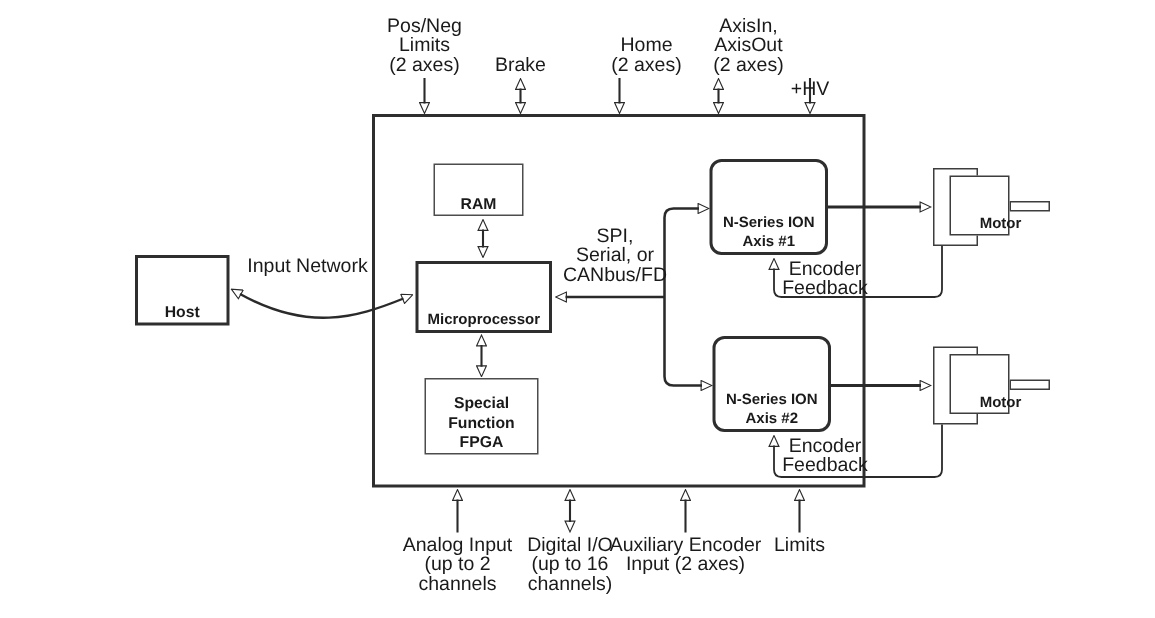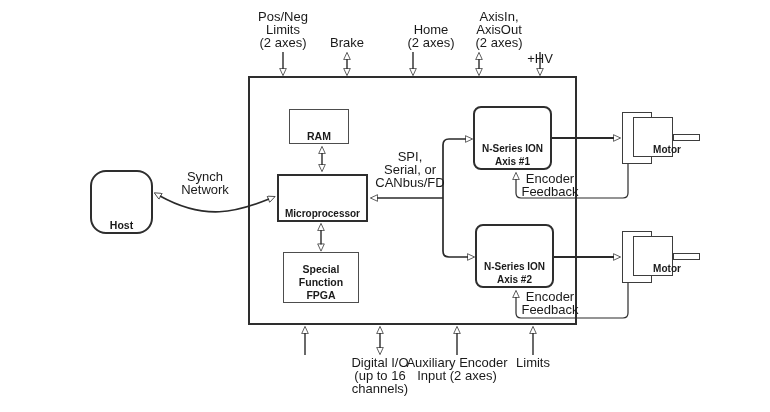--- a/index.html
+++ b/index.html
@@ -50,21 +50,21 @@
   <div class="box b-heavy rounded" style="left:473px;top:106px;width:79px;height:64px;">
     <span class="mp-label">N-Series ION
 Axis #1</span>
   </div>
 
   <div class="box b-heavy rounded" style="left:475px;top:224px;width:79px;height:64px;">
     <span class="mp-label">N-Series ION
 Axis #2</span>
   </div>
 
-  <div class="box b-heavy" style="left:90px;top:170px;width:63px;height:64px;border-radius:16px;">
+  <div class="box b-heavy" style="left:90px;top:170px;width:63px;height:47px;">
     <span>Host</span>
   </div>
 
   <div class="motor-part" style="left:622px;top:112px;width:11px;height:52px;"></div>
   <div class="motor-part box" style="left:633px;top:117px;width:40px;height:40px;">
     <span class="mp-label">Motor</span>
   </div>
   <div class="motor-shaft" style="left:673px;top:134px;width:27px;height:7px;"></div>
 
   <div class="motor-part" style="left:622px;top:231px;width:11px;height:52px;"></div>
@@ -111,28 +111,31 @@
 Limits
 (2 axes)</div>
   <div class="lbl" style="left:312px;top:36px;width:70px;">Brake</div>
   <div class="lbl" style="left:396px;top:23px;width:70px;">Home
 (2 axes)</div>
   <div class="lbl" style="left:464px;top:10px;width:70px;">AxisIn,
 AxisOut
 (2 axes)</div>
   <div class="lbl" style="left:505px;top:36px;width:70px;margin-top:16px;">+HV</div>
 
+  <div class="lbl" style="left:260px;top:356px;width:90px;">Analog Input
+(up to 2
+channels</div>
   <div class="lbl" style="left:335px;top:356px;width:90px;">Digital I/O
 (up to 16
 channels)</div>
   <div class="lbl" style="left:399px;top:356px;width:116px;">Auxiliary Encoder
 Input (2 axes)</div>
   <div class="lbl" style="left:503px;top:356px;width:60px;">Limits</div>
 
-  <div class="lbl" style="left:162px;top:170px;width:86px;">Synch Network</div>
+  <div class="lbl" style="left:162px;top:170px;width:86px;">Input Network</div>
   <div class="lbl" style="left:366px;top:150px;width:88px;">SPI,
 Serial, or
 CANbus/FD</div>
   <div class="lbl" style="left:518px;top:172px;width:64px;">Encoder
 Feedback</div>
   <div class="lbl" style="left:518px;top:290px;width:64px;">Encoder
 Feedback</div>
 
 </div>
 

